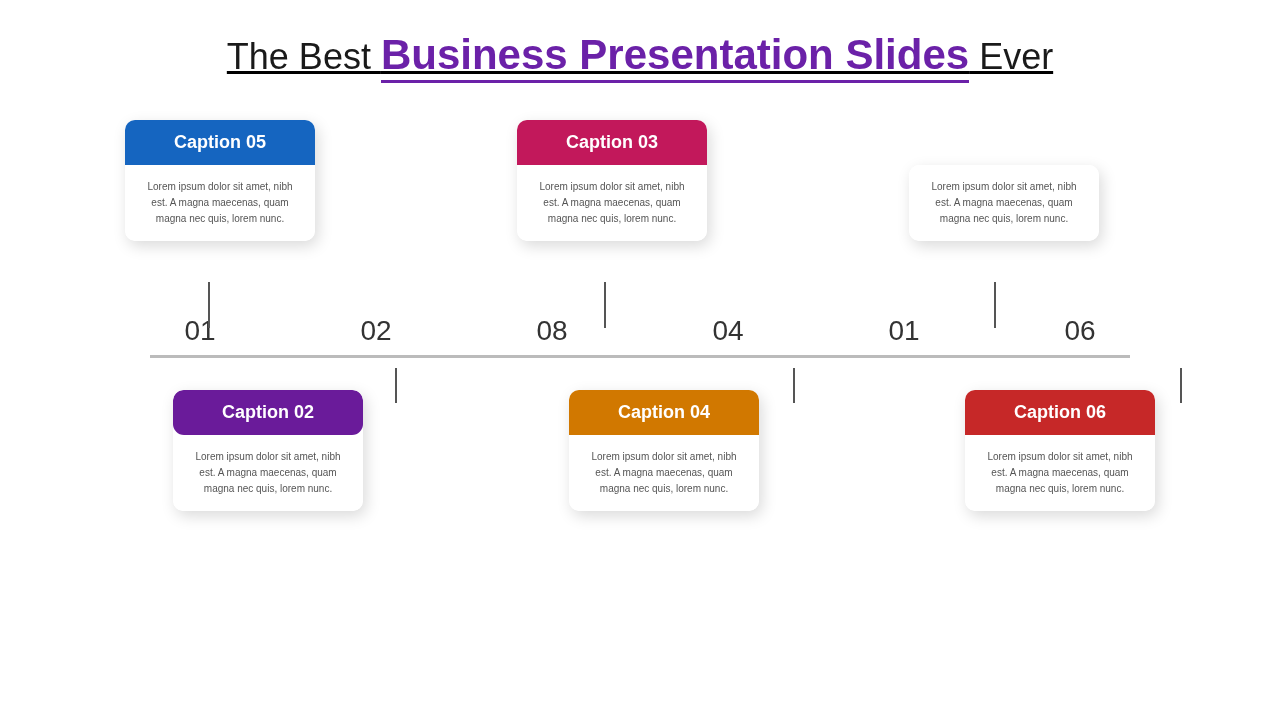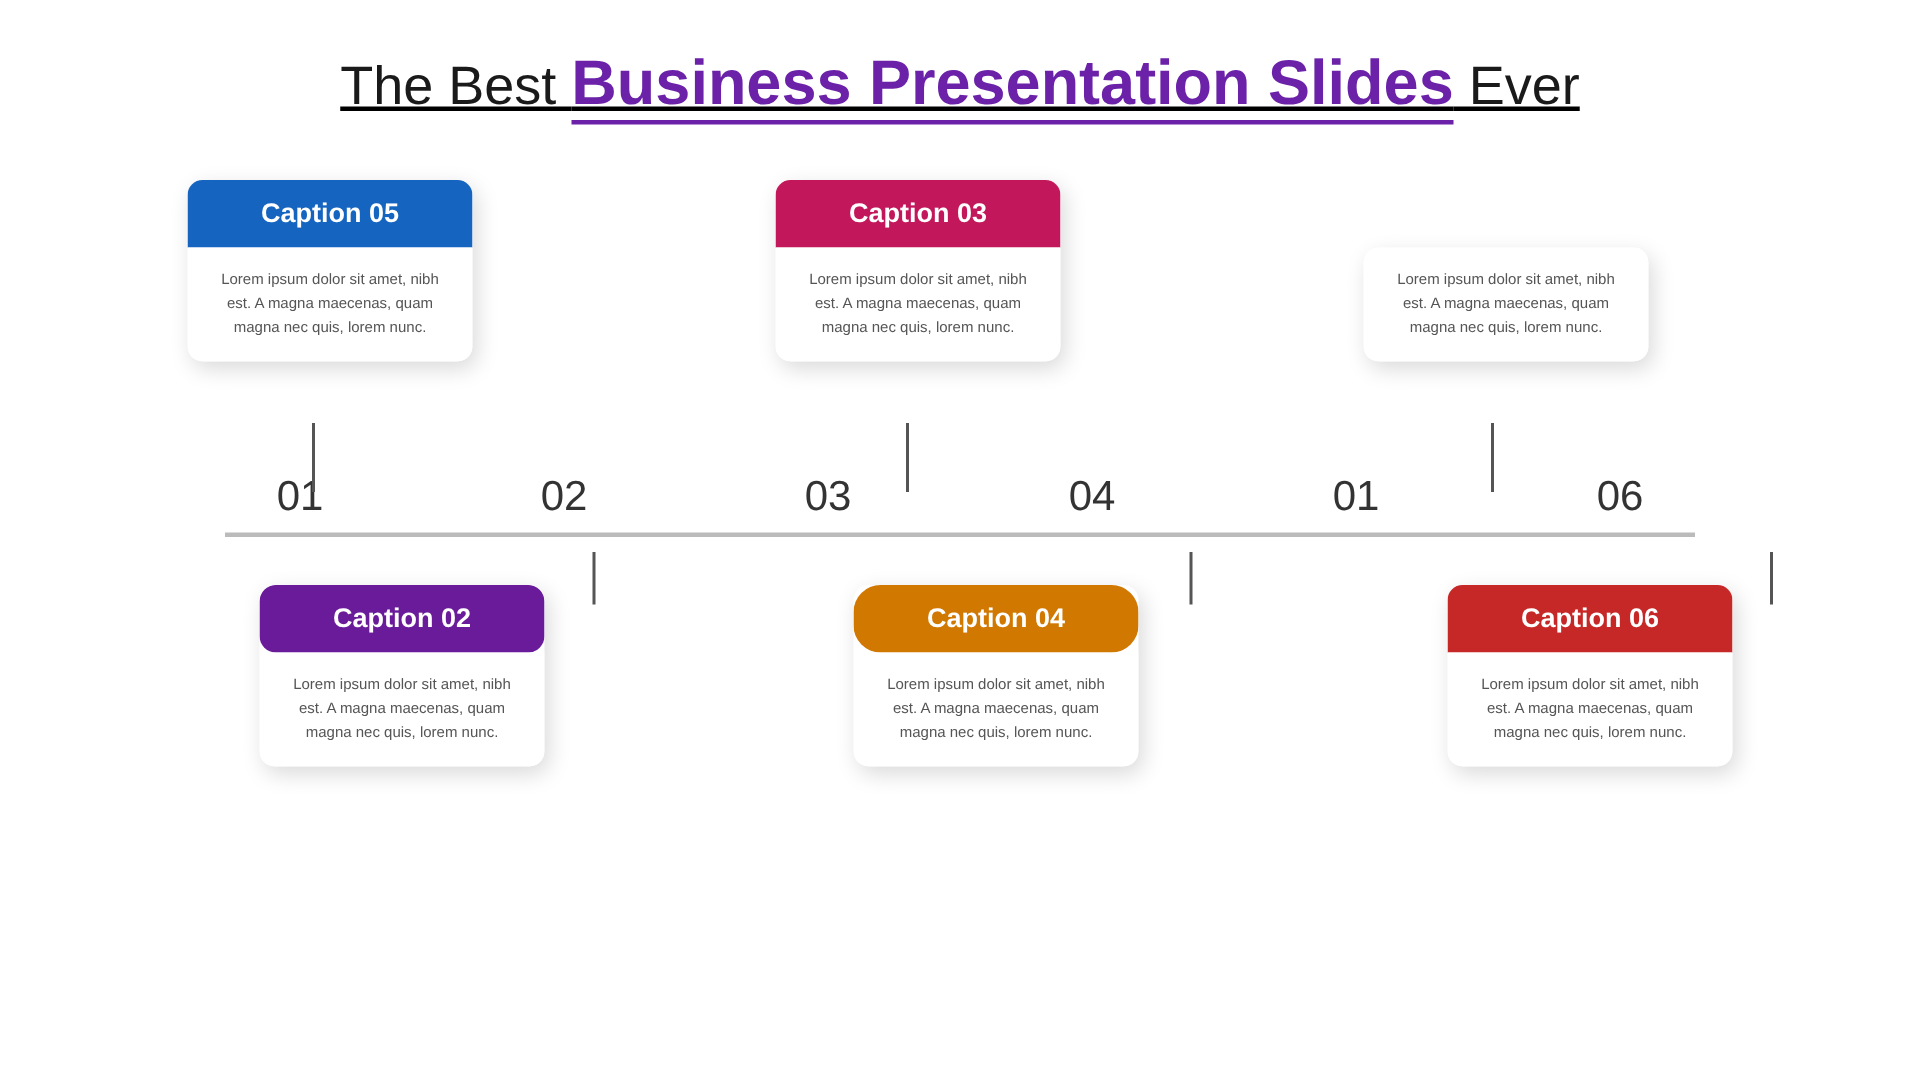--- a/index.html
+++ b/index.html
@@ -82,21 +82,21 @@
     .card-placeholder {
       width: 190px;
       visibility: hidden;
     }
 
     
     .blue { background-color: #1565c0; }
     .magenta { background-color: #c2185b; }
     .green { background-color: #2e7d32; }
     .purple { background-color: #6a1b9a; border-radius: 11px; }
-    .orange { background-color: #d17800; border-radius: 18px; }
+    .orange { background-color: #d17800; }
     .red { background-color: #c62828; }
   </style>
 </head>
 <body>
 
 <div class="page">
 
   <div class="title">
     <span>The Best </span><span class="title-highlight">Business Presentation Slides</span><span> Ever</span>
   </div>
@@ -134,21 +134,21 @@
       </div>
 
       <div class="card-placeholder" style="width:50px;"></div>
     </div>
 
     <div style="position:absolute; top:195px; left:0; right:0; display:flex; flex-direction:column; align-items:stretch;">
 
       <div style="display:flex; justify-content:space-between; padding:0 90px; margin-bottom:8px;">
         <span class="timeline-num">01</span>
         <span class="timeline-num">02</span>
-        <span class="timeline-num">03</span>
+        <span class="timeline-num">08</span>
         <span class="timeline-num">04</span>
         <span class="timeline-num">01</span>
         <span class="timeline-num">06</span>
       </div>
 
       <div style="margin:0 90px; height:3px; background:#bbb;"></div>
     </div>
 
     <div style="position:absolute; top:270px; left:0; right:0; display:flex; justify-content:space-between; padding:0 55px; align-items:flex-start;">
 

